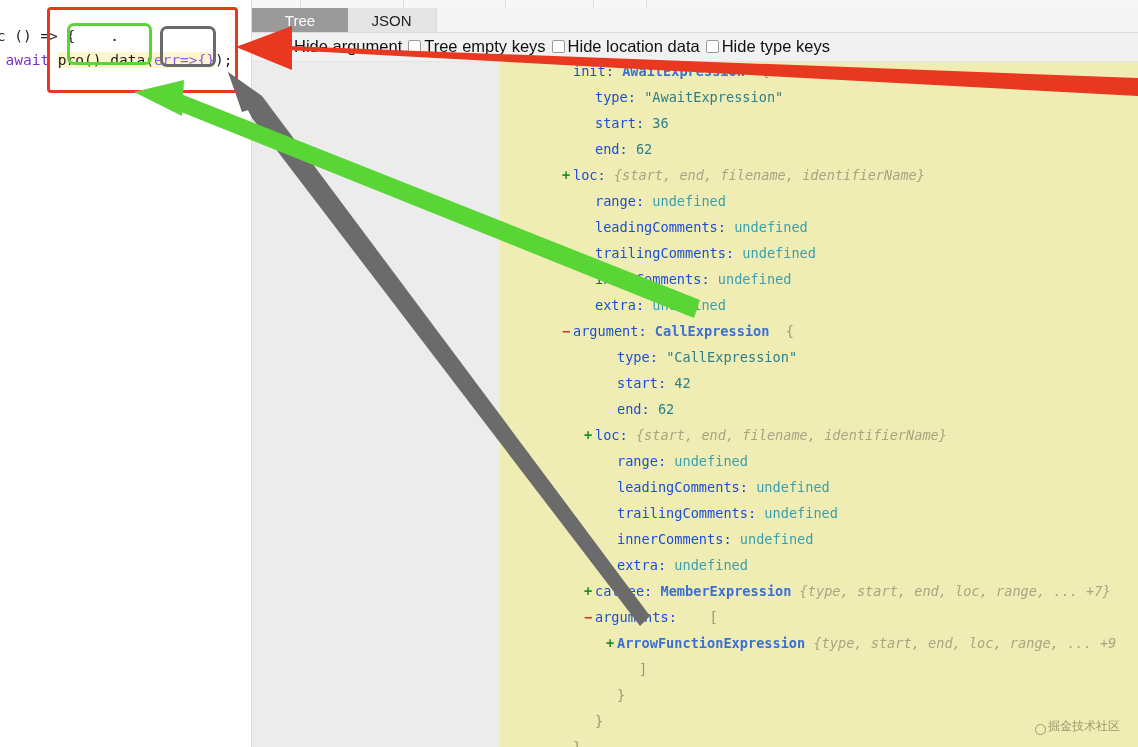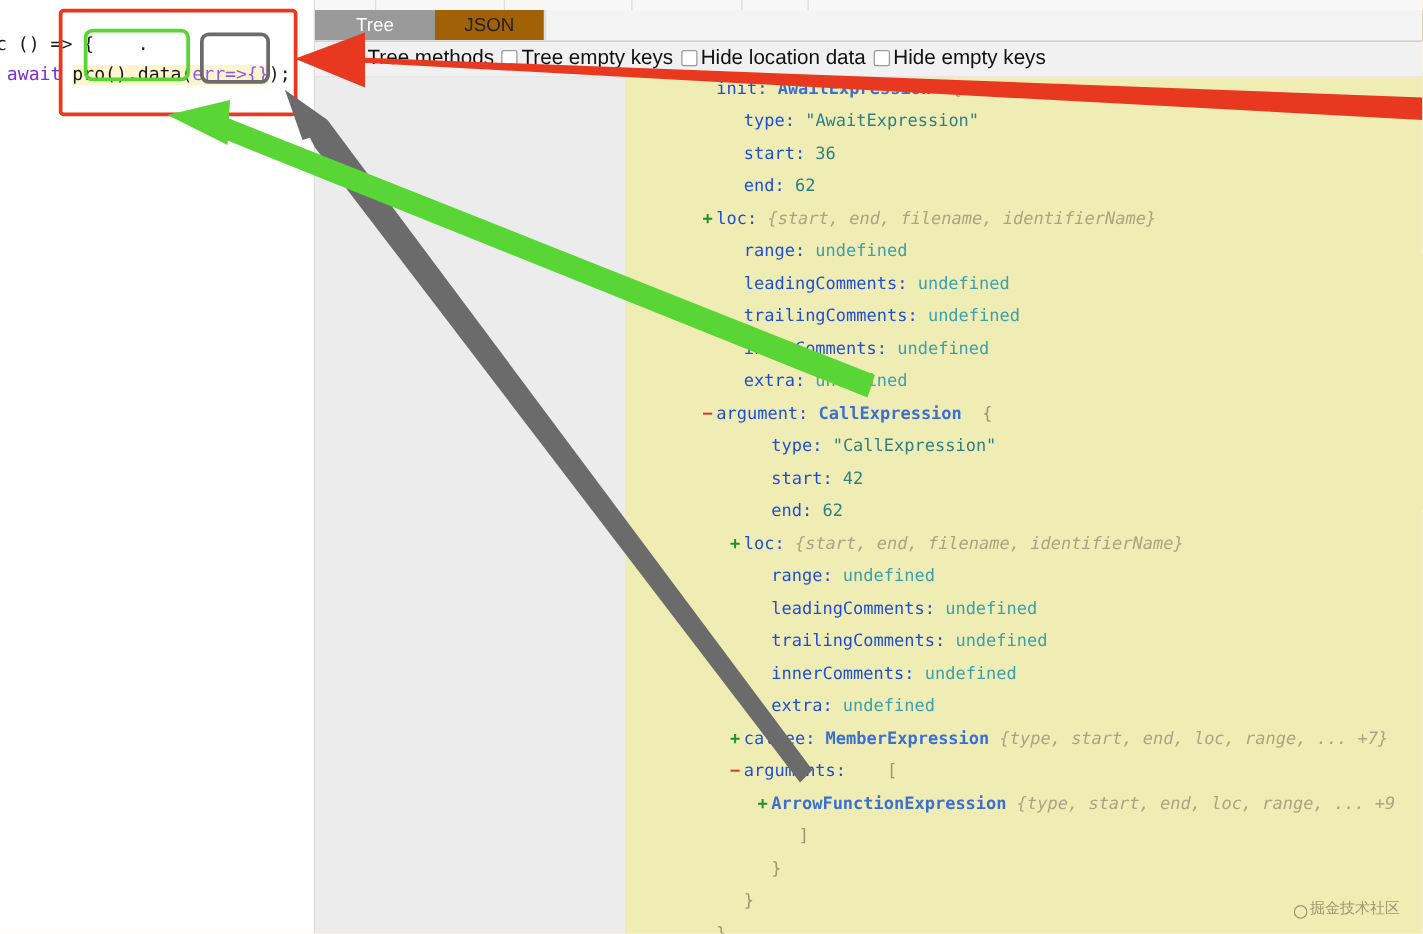--- a/index.html
+++ b/index.html
@@ -41,21 +41,21 @@
 
   
   #gray-pane{
     position:absolute;left:252px;top:8px;width:248px;height:739px;
     background:#ececec;border-right:1px solid #d9d9d9;
   }
 
   
   #tabbar{
     position:absolute;left:252px;top:8px;width:886px;height:24px;
-    background:#a16207;border-bottom:1px solid #dcdcdc;
+    background:#e5e5e5;border-bottom:1px solid #dcdcdc;
     display:flex;align-items:stretch;z-index:10;
   }
   .tab{
     display:flex;align-items:center;justify-content:center;
     font-size:15px;color:#ffffff;height:24px;box-sizing:border-box;
   }
   .tab.active{background:#9a9a9a;color:#ffffff;width:96px;}
   .tab.inactive{background:transparent;color:#222;width:88px;border-right:1px solid #e0e0e0;}
   #tab-rest{flex:1;background:#f4f4f4;border-left:1px solid #e0e0e0;}
 
@@ -137,33 +137,33 @@
   <div id="tab-rest"></div>
 </div>
 
 <div id="optionsbar">
   <div class="opt">
     <span class="cb checked"></span>
     <span></span>
   </div>
   <div class="opt">
     <span class="cb checked"></span>
-    <span>Tree methods</span>
+    <span>Hide argument</span>
   </div>
   <div class="opt">
     <span class="cb"></span>
     <span>Tree empty keys</span>
   </div>
   <div class="opt">
     <span class="cb"></span>
     <span>Hide location data</span>
   </div>
   <div class="opt">
     <span class="cb"></span>
-    <span>Hide empty keys</span>
+    <span>Hide type keys</span>
   </div>
 </div>
 
 <div id="json-pane"><div class="row" style="padding-left: 62px;"><span class="tg"> </span><span class="k">init</span><span class="k">:&nbsp;</span><span class="t-name">AwaitExpression</span><span class="brace">&nbsp;&nbsp;{</span></div><div class="row" style="padding-left: 84px;"><span class="tg"> </span><span class="k">type</span><span class="k">:&nbsp;</span><span class="v-str">"AwaitExpression"</span></div><div class="row" style="padding-left: 84px;"><span class="tg"> </span><span class="k">start</span><span class="k">:&nbsp;</span><span class="v-num">36</span></div><div class="row" style="padding-left: 84px;"><span class="tg"> </span><span class="k">end</span><span class="k">:&nbsp;</span><span class="v-num">62</span></div><div class="row" style="padding-left: 62px;"><span class="tg tg-plus">+</span><span class="k">loc</span><span class="k">:&nbsp;</span><span class="preview">{start, end, filename, identifierName}</span></div><div class="row" style="padding-left: 84px;"><span class="tg"> </span><span class="k">range</span><span class="k">:&nbsp;</span><span class="v-undef">undefined</span></div><div class="row" style="padding-left: 84px;"><span class="tg"> </span><span class="k">leadingComments</span><span class="k">:&nbsp;</span><span class="v-undef">undefined</span></div><div class="row" style="padding-left: 84px;"><span class="tg"> </span><span class="k">trailingComments</span><span class="k">:&nbsp;</span><span class="v-undef">undefined</span></div><div class="row" style="padding-left: 84px;"><span class="tg"> </span><span class="k">innerComments</span><span class="k">:&nbsp;</span><span class="v-undef">undefined</span></div><div class="row" style="padding-left: 84px;"><span class="tg"> </span><span class="k">extra</span><span class="k">:&nbsp;</span><span class="v-undef">undefined</span></div><div class="row" style="padding-left: 62px;"><span class="tg tg-minus">−</span><span class="k">argument</span><span class="k">:&nbsp;</span><span class="t-name">CallExpression</span><span class="brace">&nbsp;&nbsp;{</span></div><div class="row" style="padding-left: 106px;"><span class="tg"> </span><span class="k">type</span><span class="k">:&nbsp;</span><span class="v-str">"CallExpression"</span></div><div class="row" style="padding-left: 106px;"><span class="tg"> </span><span class="k">start</span><span class="k">:&nbsp;</span><span class="v-num">42</span></div><div class="row" style="padding-left: 106px;"><span class="tg"> </span><span class="k">end</span><span class="k">:&nbsp;</span><span class="v-num">62</span></div><div class="row" style="padding-left: 84px;"><span class="tg tg-plus">+</span><span class="k">loc</span><span class="k">:&nbsp;</span><span class="preview">{start, end, filename, identifierName}</span></div><div class="row" style="padding-left: 106px;"><span class="tg"> </span><span class="k">range</span><span class="k">:&nbsp;</span><span class="v-undef">undefined</span></div><div class="row" style="padding-left: 106px;"><span class="tg"> </span><span class="k">leadingComments</span><span class="k">:&nbsp;</span><span class="v-undef">undefined</span></div><div class="row" style="padding-left: 106px;"><span class="tg"> </span><span class="k">trailingComments</span><span class="k">:&nbsp;</span><span class="v-undef">undefined</span></div><div class="row" style="padding-left: 106px;"><span class="tg"> </span><span class="k">innerComments</span><span class="k">:&nbsp;</span><span class="v-undef">undefined</span></div><div class="row" style="padding-left: 106px;"><span class="tg"> </span><span class="k">extra</span><span class="k">:&nbsp;</span><span class="v-undef">undefined</span></div><div class="row" style="padding-left: 84px;"><span class="tg tg-plus">+</span><span class="k">callee</span><span class="k">:&nbsp;</span><span class="t-name">MemberExpression</span><span class="preview">&nbsp;{type, start, end, loc, range, ... +7}</span></div><div class="row" style="padding-left: 84px;"><span class="tg tg-minus">−</span><span class="k">arguments</span><span class="k">:&nbsp;&nbsp;</span><span class="brace">&nbsp;&nbsp;[</span></div><div class="row" style="padding-left: 106px;"><span class="tg tg-plus">+</span><span class="t-name">ArrowFunctionExpression</span><span class="preview">&nbsp;{type, start, end, loc, range, ... +9</span></div><div class="row" style="padding-left: 128px;"><span class="tg"> </span><span class="brace">]</span></div><div class="row" style="padding-left: 106px;"><span class="tg"> </span><span class="brace">}</span></div><div class="row" style="padding-left: 84px;"><span class="tg"> </span><span class="brace">}</span></div><div class="row" style="padding-left: 62px;"><span class="tg"> </span><span class="brace">}</span></div></div>
 
 <div id="watermark">
   <span class="wm-dot"></span>
   <span>掘金技术社区</span>
 </div>
 

